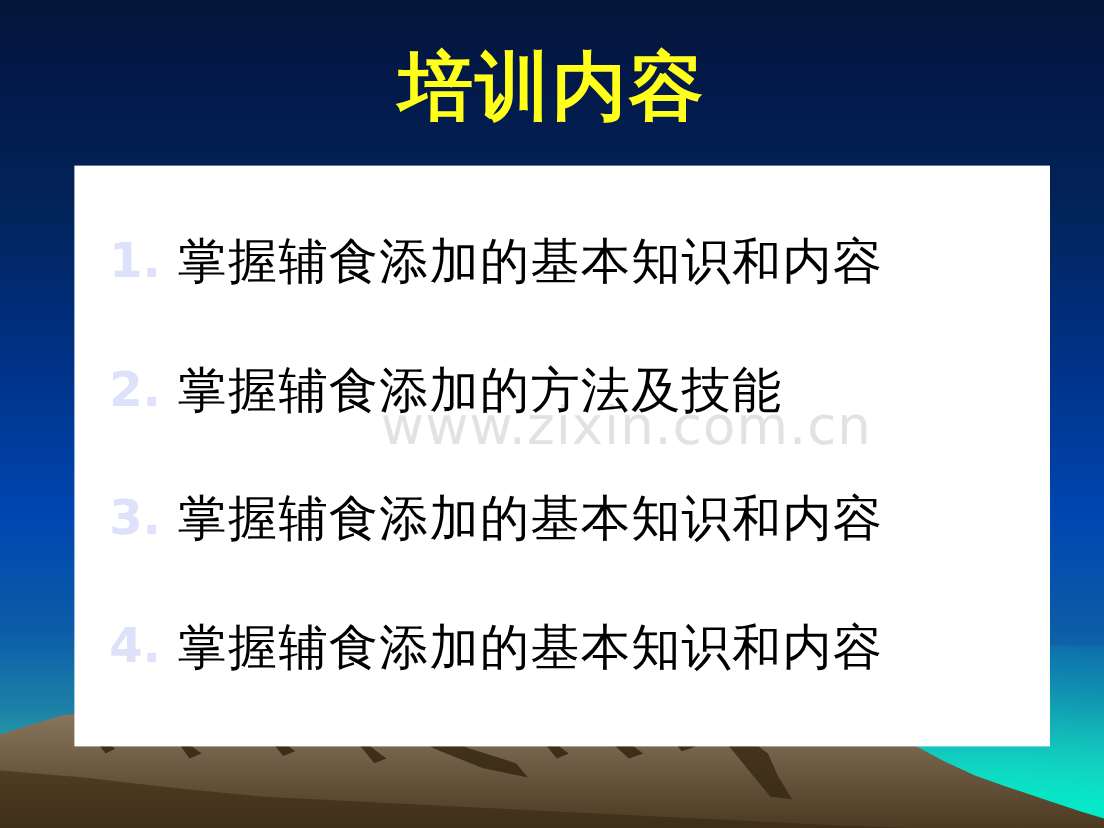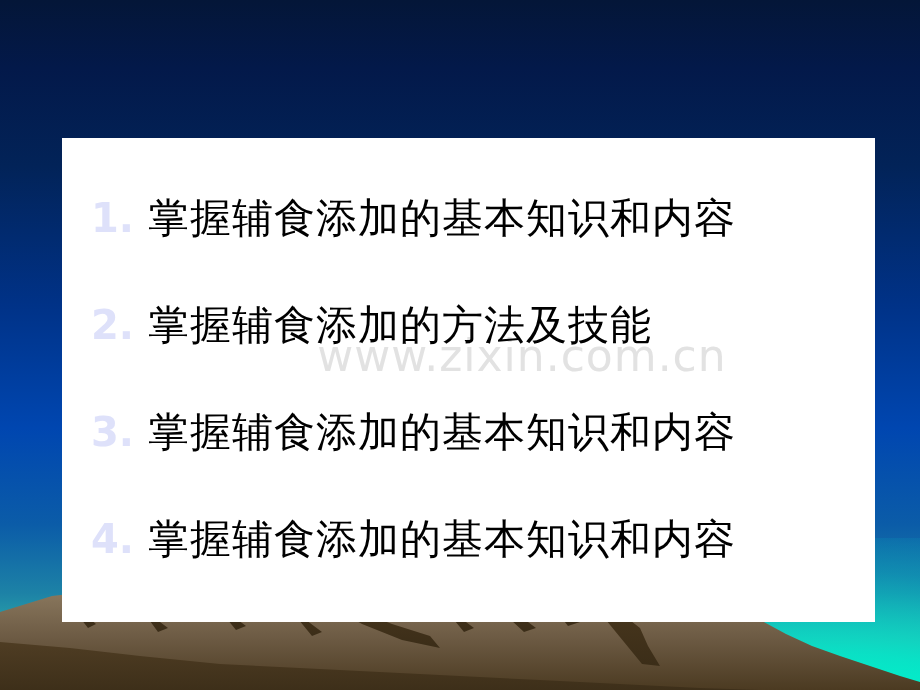--- a/index.html
+++ b/index.html
@@ -172,20 +172,21 @@
     <path d="M330,14 L356,30 L392,44 L430,56 L440,68 L402,60 L362,44 L334,28 Z" fill="url(#rockDark)"></path>
     <path d="M452,15 L466,30 L458,36 L474,48 L464,52 L446,30 Z" fill="url(#rockDark)"></path>
     <path d="M508,16 L528,30 L520,36 L536,48 L524,52 L500,30 Z" fill="url(#rockDark)"></path>
     <path d="M560,15 L572,26 L566,30 L580,42 L568,46 L554,28 Z" fill="url(#rockDark)"></path>
     <path d="M612,17 L628,28 L622,34 L640,48 L648,66 L660,86 L642,84
              L624,62 L606,40 Z" fill="url(#rockDark)"></path>
     <path d="M0,62 L70,68 L140,76 L220,84 L300,88 L380,92 L460,96
              L540,100 L620,104 L700,108 L760,110 L0,110 Z" fill="url(#rockDark)" opacity="0.85"></path>
   </svg>
 
+  <div class="title">培训内容</div>
 
   <div class="panel">
 
     <div class="watermark">www.zixin.com.cn</div>
 
     <ol class="list">
 
       <li class="item">
         <span class="item-num">1.</span>
         <span class="item-text">掌握辅食添加的基本知识和内容</span>

